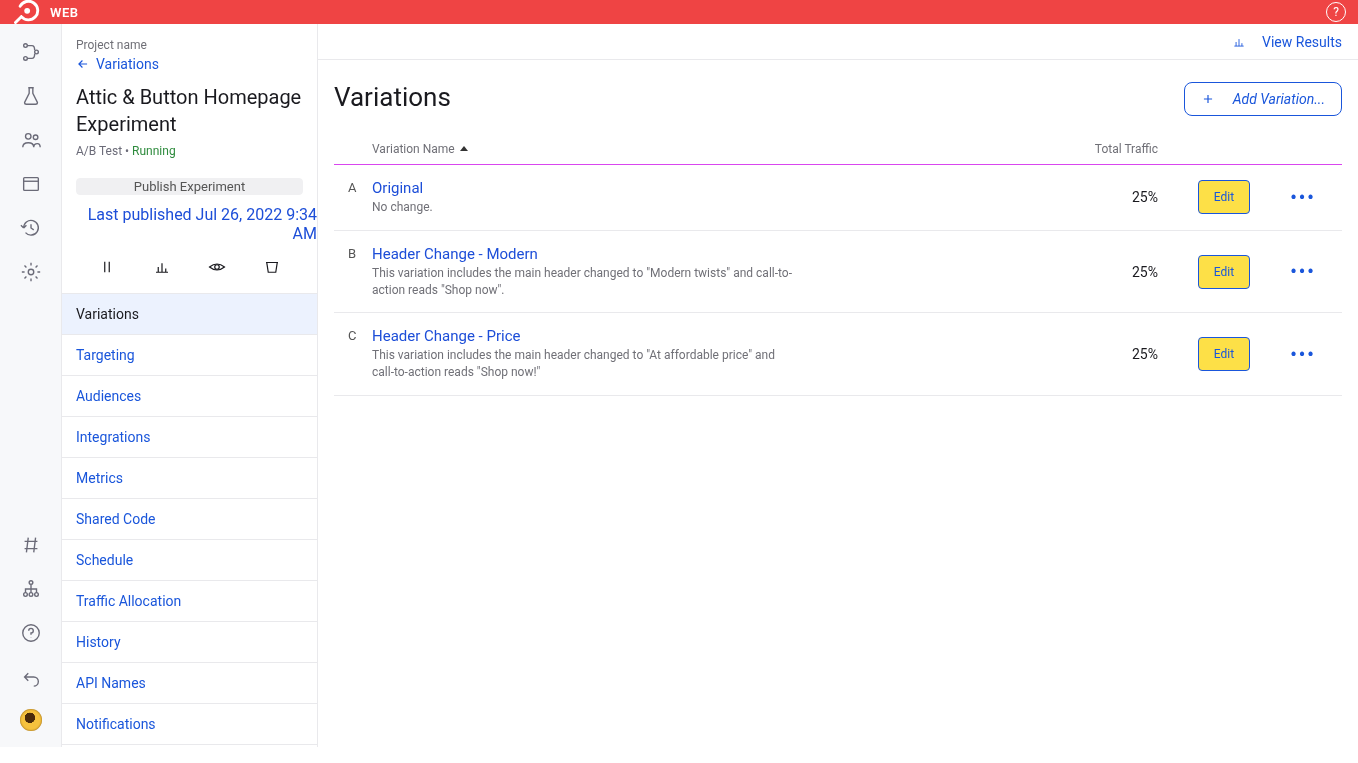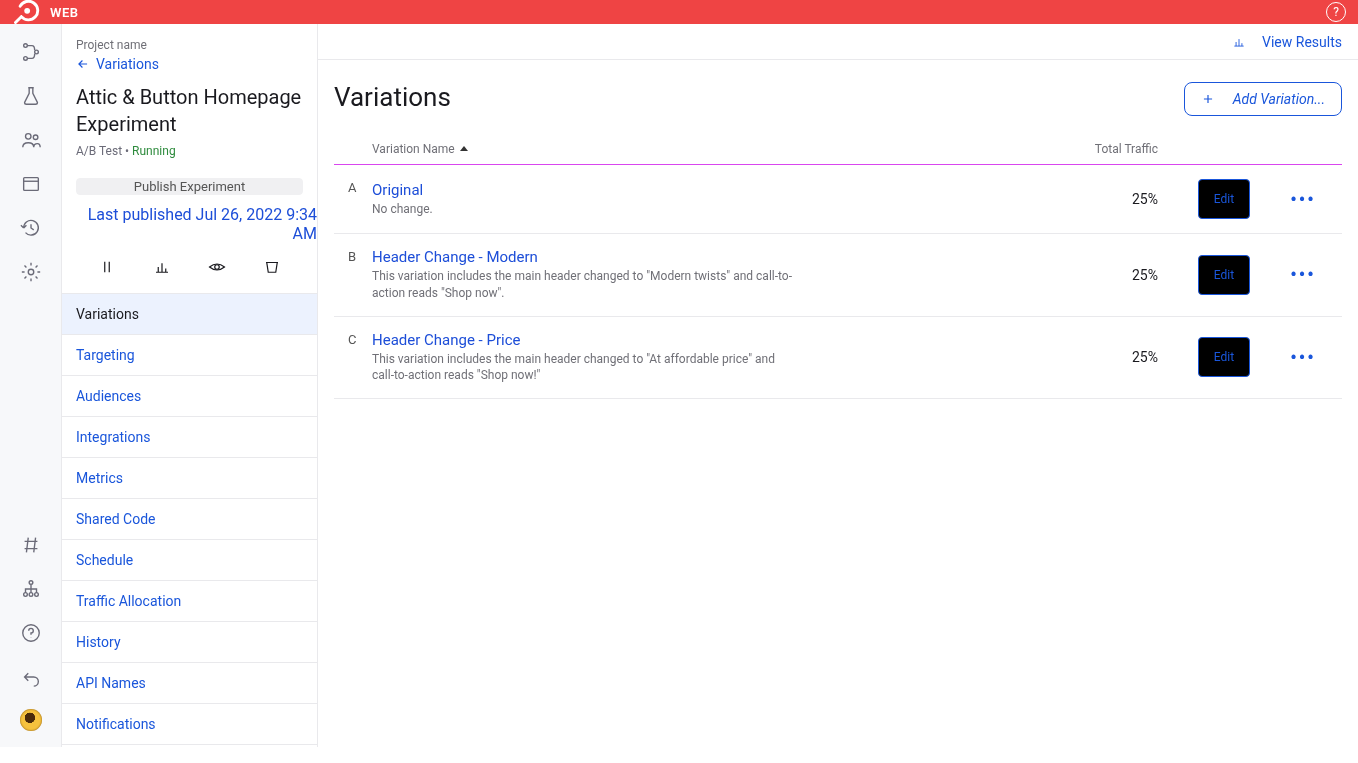--- a/index.html
+++ b/index.html
@@ -55,21 +55,21 @@
   .col-traffic { width: 130px; text-align:right; padding-right: 40px;}
   .col-edit { width: 80px; }
   .col-more { width: 50px; }
 
   .var-row { display:flex; padding: 14px 14px; border-bottom:1px solid #e9e9ec; align-items:center;}
   .var-row .col-letter { font-size:13px; color:#555; align-self:flex-start; padding-top:1px;}
   .var-name-block { flex:1; padding-right: 20px;}
   .var-name { color:#1d4ed8; font-size:15px; cursor:pointer; margin-bottom:2px;}
   .var-desc { color:#707077; font-size:12px; line-height:1.4; max-width: 420px;}
   .traffic-val { width:130px; text-align:right; padding-right:40px; font-size:14px; color:#1a1a1f;}
-  .edit-btn { width:52px; height:40px; border:1px solid #1a56db; color:#1a56db; background:#000000; border-radius:4px; font-size:12px; display:flex; align-items:center; justify-content:center; cursor:pointer;}
+  .edit-btn { width:52px; height:34px; border:1px solid #1a56db; color:#1a56db; background:#fde047; border-radius:4px; font-size:12px; display:flex; align-items:center; justify-content:center; cursor:pointer;}
   .col-edit-wrap { width:80px; display:flex; justify-content:flex-start;}
   .more-dots { width:50px; color:#1a56db; font-size:18px; letter-spacing:2px; cursor:pointer; text-align:center; font-weight:bold;}
 </style>
 </head>
 <body>
 
 <div class="topbar">
   <div class="topbar-left">
     <div class="brand-logo">
       <svg viewBox="0 0 24 24">

